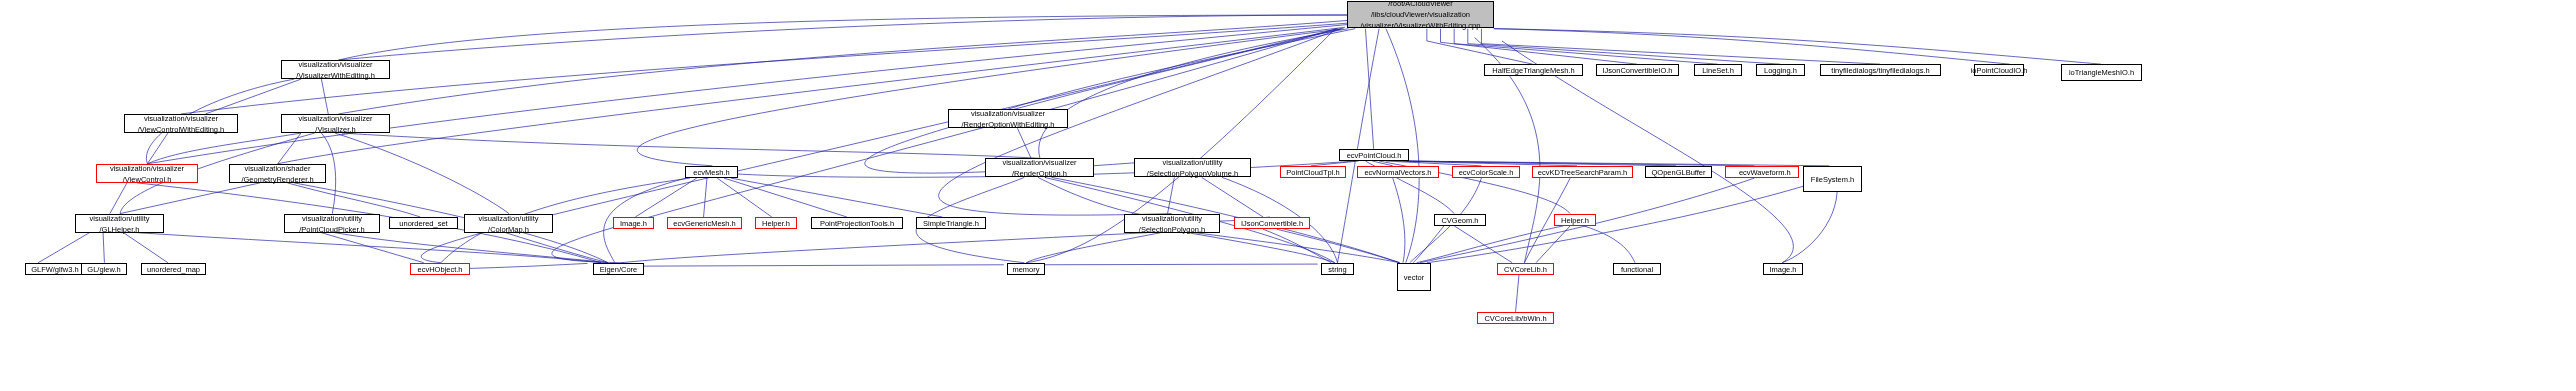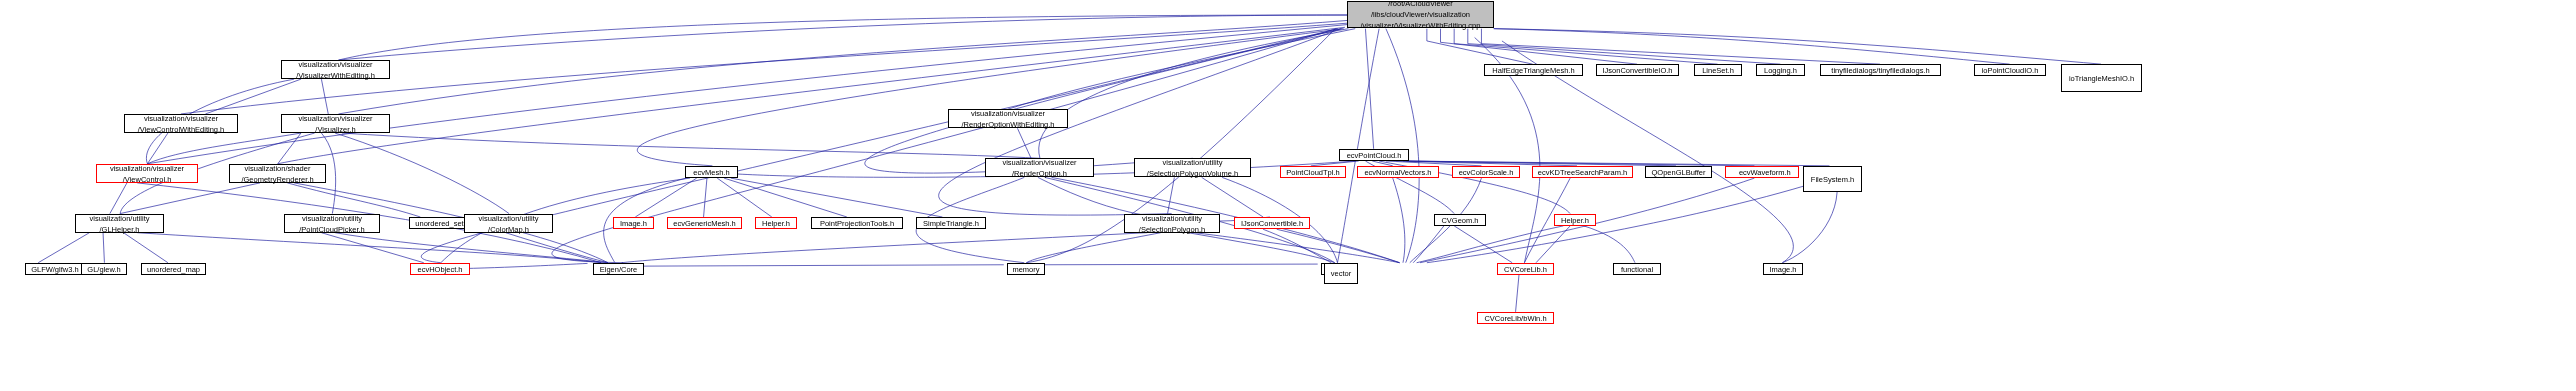--- a/index.html
+++ b/index.html
@@ -144,22 +144,22 @@
       <div class="node gray" style="left: 1347px; top: 1.4px; width: 147px; height: 27px;">/root/ACloudViewer
 /libs/cloudViewer/visualization
 /visualizer/VisualizerWithEditing.cpp</div>
       <div class="node" style="left: 281px; top: 60px; width: 109px; height: 19px;">visualization/visualizer
 /VisualizerWithEditing.h</div>
       <div class="node" style="left: 1484px; top: 64px; width: 99px; height: 12.3px;">HalfEdgeTriangleMesh.h</div>
       <div class="node" style="left: 1596px; top: 64px; width: 83px; height: 12.3px;">IJsonConvertibleIO.h</div>
       <div class="node" style="left: 1694px; top: 64px; width: 48px; height: 12.3px;">LineSet.h</div>
       <div class="node" style="left: 1756px; top: 64px; width: 49px; height: 12.3px;">Logging.h</div>
       <div class="node" style="left: 1820px; top: 64px; width: 121px; height: 12.3px;">tinyfiledialogs/tinyfiledialogs.h</div>
-      <div class="node" style="left: 1974px; top: 64px; width: 72px; height: 12.3px;">ioPointCloudIO.h</div>
-      <div class="node" style="left: 2061px; top: 64px; width: 81px; height: 28px;">ioTriangleMeshIO.h</div>
+      <div class="node" style="left: 1974px; top: 64px; width: 50px; height: 12.3px;">ioPointCloudIO.h</div>
+      <div class="node" style="left: 2061px; top: 64px; width: 81px; height: 17px;">ioTriangleMeshIO.h</div>
       <div class="node" style="left: 124px; top: 114px; width: 114px; height: 19px;">visualization/visualizer
 /ViewControlWithEditing.h</div>
       <div class="node" style="left: 281px; top: 114px; width: 109px; height: 19px;">visualization/visualizer
 /Visualizer.h</div>
       <div class="node" style="left: 948px; top: 109px; width: 120px; height: 19px;">visualization/visualizer
 /RenderOptionWithEditing.h</div>
       <div class="node" style="left: 1339px; top: 149px; width: 70px; height: 12.3px;">ecvPointCloud.h</div>
       <div class="node red" style="left: 96px; top: 164px; width: 102px; height: 19px;">visualization/visualizer
 /ViewControl.h</div>
       <div class="node" style="left: 229px; top: 164px; width: 97px; height: 19px;">visualization/shader
@@ -173,40 +173,40 @@
       <div class="node red" style="left: 1357px; top: 166px; width: 82px; height: 12.3px;">ecvNormalVectors.h</div>
       <div class="node red" style="left: 1452px; top: 166px; width: 68px; height: 12.3px;">ecvColorScale.h</div>
       <div class="node red" style="left: 1532px; top: 166px; width: 101px; height: 12.3px;">ecvKDTreeSearchParam.h</div>
       <div class="node" style="left: 1645px; top: 166px; width: 67px; height: 12.3px;">QOpenGLBuffer</div>
       <div class="node red" style="left: 1725px; top: 166px; width: 74px; height: 12.3px; padding-left: 7px;">ecvWaveform.h</div>
       <div class="node" style="left: 1803px; top: 166px; width: 59px; height: 26px;">FileSystem.h</div>
       <div class="node" style="left: 75px; top: 214px; width: 89px; height: 19px;">visualization/utility
 /GLHelper.h</div>
       <div class="node" style="left: 284px; top: 214px; width: 96px; height: 19px;">visualization/utility
 /PointCloudPicker.h</div>
-      <div class="node" style="left: 389px; top: 217px; width: 61px; height: 12.3px; margin-left: 20px;">unordered_set</div>
+      <div class="node" style="left: 389px; top: 217px; width: 69px; height: 12.3px;">unordered_set</div>
       <div class="node" style="left: 464px; top: 214px; width: 89px; height: 19px;">visualization/utility
 /ColorMap.h</div>
       <div class="node red" style="left: 613px; top: 217px; width: 41px; height: 12.3px;">Image.h</div>
       <div class="node red" style="left: 667px; top: 217px; width: 75px; height: 12.3px;">ecvGenericMesh.h</div>
       <div class="node red" style="left: 755px; top: 217px; width: 42px; height: 12.3px;">Helper.h</div>
       <div class="node" style="left: 811px; top: 217px; width: 92px; height: 12.3px;">PointProjectionTools.h</div>
       <div class="node" style="left: 916px; top: 217px; width: 70px; height: 12.3px;">SimpleTriangle.h</div>
       <div class="node" style="left: 1124px; top: 214px; width: 96px; height: 19px;">visualization/utility
 /SelectionPolygon.h</div>
       <div class="node red" style="left: 1234px; top: 217px; width: 76px; height: 12.3px;">IJsonConvertible.h</div>
       <div class="node" style="left: 1434px; top: 214px; width: 52px; height: 12.3px;">CVGeom.h</div>
       <div class="node red" style="left: 1554px; top: 214px; width: 42px; height: 12.3px;">Helper.h</div>
       <div class="node" style="left: 3.4px; top: 263px; width: 59px; height: 12.3px; margin-left: 22px;">GLFW/glfw3.h</div>
       <div class="node" style="left: 81px; top: 263px; width: 46px; height: 12.3px;">GL/glew.h</div>
       <div class="node" style="left: 141px; top: 263px; width: 65px; height: 12.3px;">unordered_map</div>
       <div class="node red" style="left: 410px; top: 263px; width: 60px; height: 12.3px;">ecvHObject.h</div>
       <div class="node" style="left: 593px; top: 263px; width: 51px; height: 12.3px;">Eigen/Core</div>
       <div class="node" style="left: 1007px; top: 263px; width: 38px; height: 12.3px;">memory</div>
       <div class="node" style="left: 1321px; top: 263px; width: 33px; height: 12.3px;">string</div>
-      <div class="node" style="left: 1324px; top: 263px; width: 34px; height: 21px;">vector</div>
+      <div class="node" style="left: 1397px; top: 263px; width: 34px; height: 28px;">vector</div>
       <div class="node red" style="left: 1497px; top: 263px; width: 57px; height: 12.3px;">CVCoreLib.h</div>
       <div class="node" style="left: 1613px; top: 263px; width: 48px; height: 12.3px;">functional</div>
       <div class="node" style="left: 1763px; top: 263px; width: 40px; height: 12.3px;">Image.h</div>
       <div class="node red" style="left: 1477px; top: 312px; width: 77px; height: 12.3px;">CVCoreLib/bWin.h</div>
     </div>
 </div>
 
 
 </body></html>

